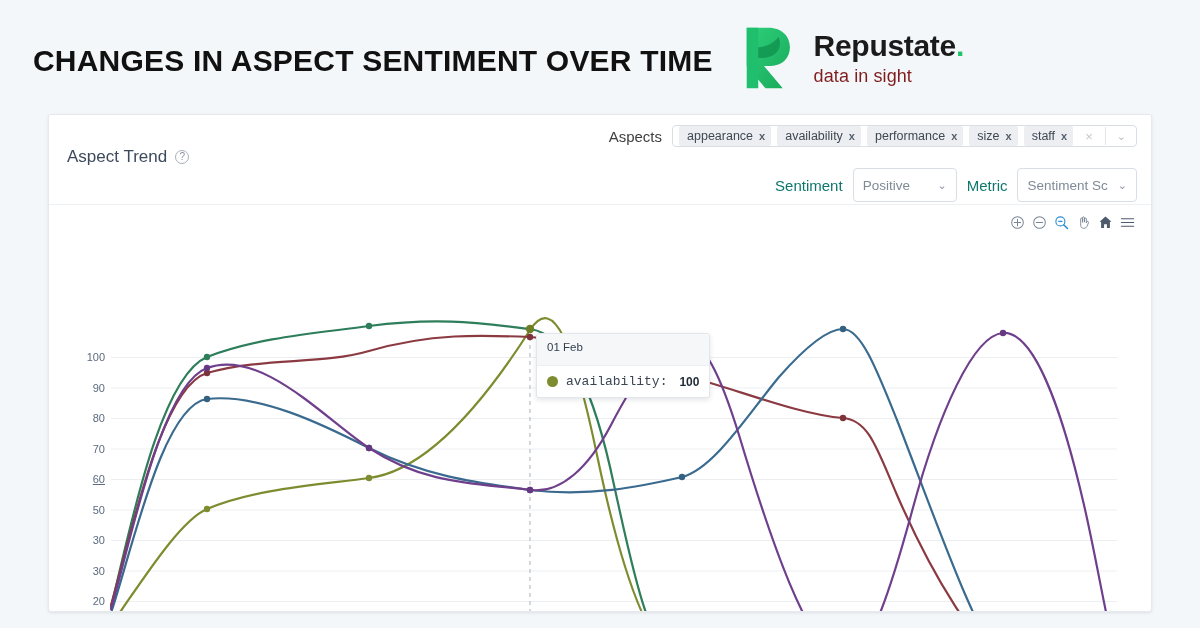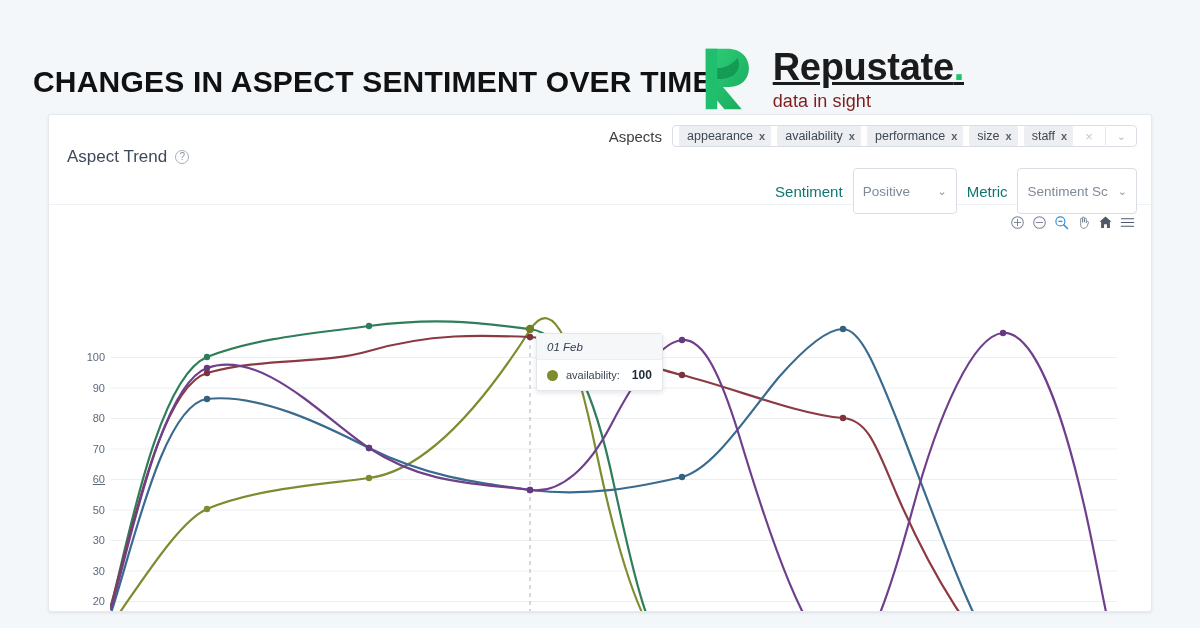--- a/index.html
+++ b/index.html
@@ -5,30 +5,30 @@
   * { box-sizing: border-box; margin: 0; padding: 0; }
   html, body {
     width: 1200px; height: 628px;
     font-family: "Liberation Sans", sans-serif;
     background: #f4f7fa;
     overflow: hidden;
   }
   .page { position: relative; width: 1200px; height: 628px; background: #f4f7fa; }
 
   
-  .header { position: absolute; left: 0; top: 0; width: 996px; height: 112px; margin-top: 21px; }
+  .header { position: absolute; left: 0; top: 0; width: 996px; height: 112px; }
   .headline {
     position: absolute; left: 33px; top: 44px;
     font-size: 30px; font-weight: bold; letter-spacing: 0.2px;
     color: #111111; white-space: nowrap;
   }
   .brand { position: absolute; right: 32px; top: 22px; display: flex; align-items: center; gap: 14px; }
   .brand-logo { width: 72px; height: 72px; }
   .brand-text { display: flex; flex-direction: column; justify-content: center; line-height: 1; }
-  .brand-name { font-size: 38px; font-weight: 600; color: #1b1b1b; letter-spacing: -0.3px; text-decoration: underline; }
+  .brand-name { font-size: 30px; font-weight: 600; color: #1b1b1b; letter-spacing: -0.3px; }
   .brand-name .dot { color: #20c36a; }
   .brand-tag { font-size: 18px; color: #7f1d1d; margin-top: 6px; letter-spacing: 0.1px; }
 
   
   .card {
     position: absolute; left: 48px; top: 114px; width: 1104px; height: 498px;
     background: #ffffff; border: 1px solid #e6e9ee; border-radius: 3px;
     box-shadow: 0 1px 3px rgba(20,30,50,0.10);
     overflow: hidden;
   }
@@ -69,21 +69,21 @@
 
   
   .selects-row {
     position: absolute; right: 14px; top: 53px;
     display: flex; align-items: center; gap: 10px;
   }
   .sel-label { font-size: 15px; color: #0f766e; }
   .select {
     display: flex; align-items: center; justify-content: space-between;
     border: 1px solid #d9dee5; border-radius: 4px; background: #fff;
-    height: 46px; padding: 0 9px; min-width: 104px; gap: 10px;
+    height: 34px; padding: 0 9px; min-width: 104px; gap: 10px;
   }
   .select .val { font-size: 13.5px; color: #7b8characters; }
   .select .val { color: #7f8a97; overflow: hidden; white-space: nowrap; }
   .select .caret { color: #8c97a4; font-size: 11px; }
 
   
   .chart-area { position: relative; height: 407px; }
   .chart-toolbar {
     position: absolute; right: 16px; top: 10px;
     display: flex; align-items: center; gap: 7px;
@@ -98,26 +98,26 @@
   }
 
   
   .tooltip {
     position: absolute; background: #ffffff;
     border: 1px solid #e3e6ea; border-radius: 3px;
     box-shadow: 0 2px 5px rgba(30,40,60,0.12);
     font-size: 12px; color: #30404f; min-width: 112px;
   }
   .tooltip-title {
-    padding: 7px 10px 6px 10px; border-bottom: 1px solid #edeff2;
-    background: #f6f7f9; font-size: 11.5px; color: #33404f; font-style: italic;
+    padding: 7px 10px 12px 10px; border-bottom: 1px solid #edeff2;
+    background: #f6f7f9; font-size: 11.5px; color: #33404f;
   }
   .tooltip-body { padding: 8px 10px; display: flex; align-items: center; gap: 8px; }
   .tt-dot { width: 11px; height: 11px; border-radius: 50%; flex: none; }
-  .tt-name { font-size: 11px; color: #3a4654; }
+  .tt-name { font-size: 13px; color: #3a4654; font-family: Liberation Mono, monospace; }
   .tt-val { font-size: 12px; font-weight: bold; color: #1f2a37; margin-left: 4px; }
 </style>
 </head>
 <body>
 
 <div class="page">
 
   <div class="header">
     <div class="headline">CHANGES IN ASPECT SENTIMENT OVER TIME</div>
     <div class="brand">

